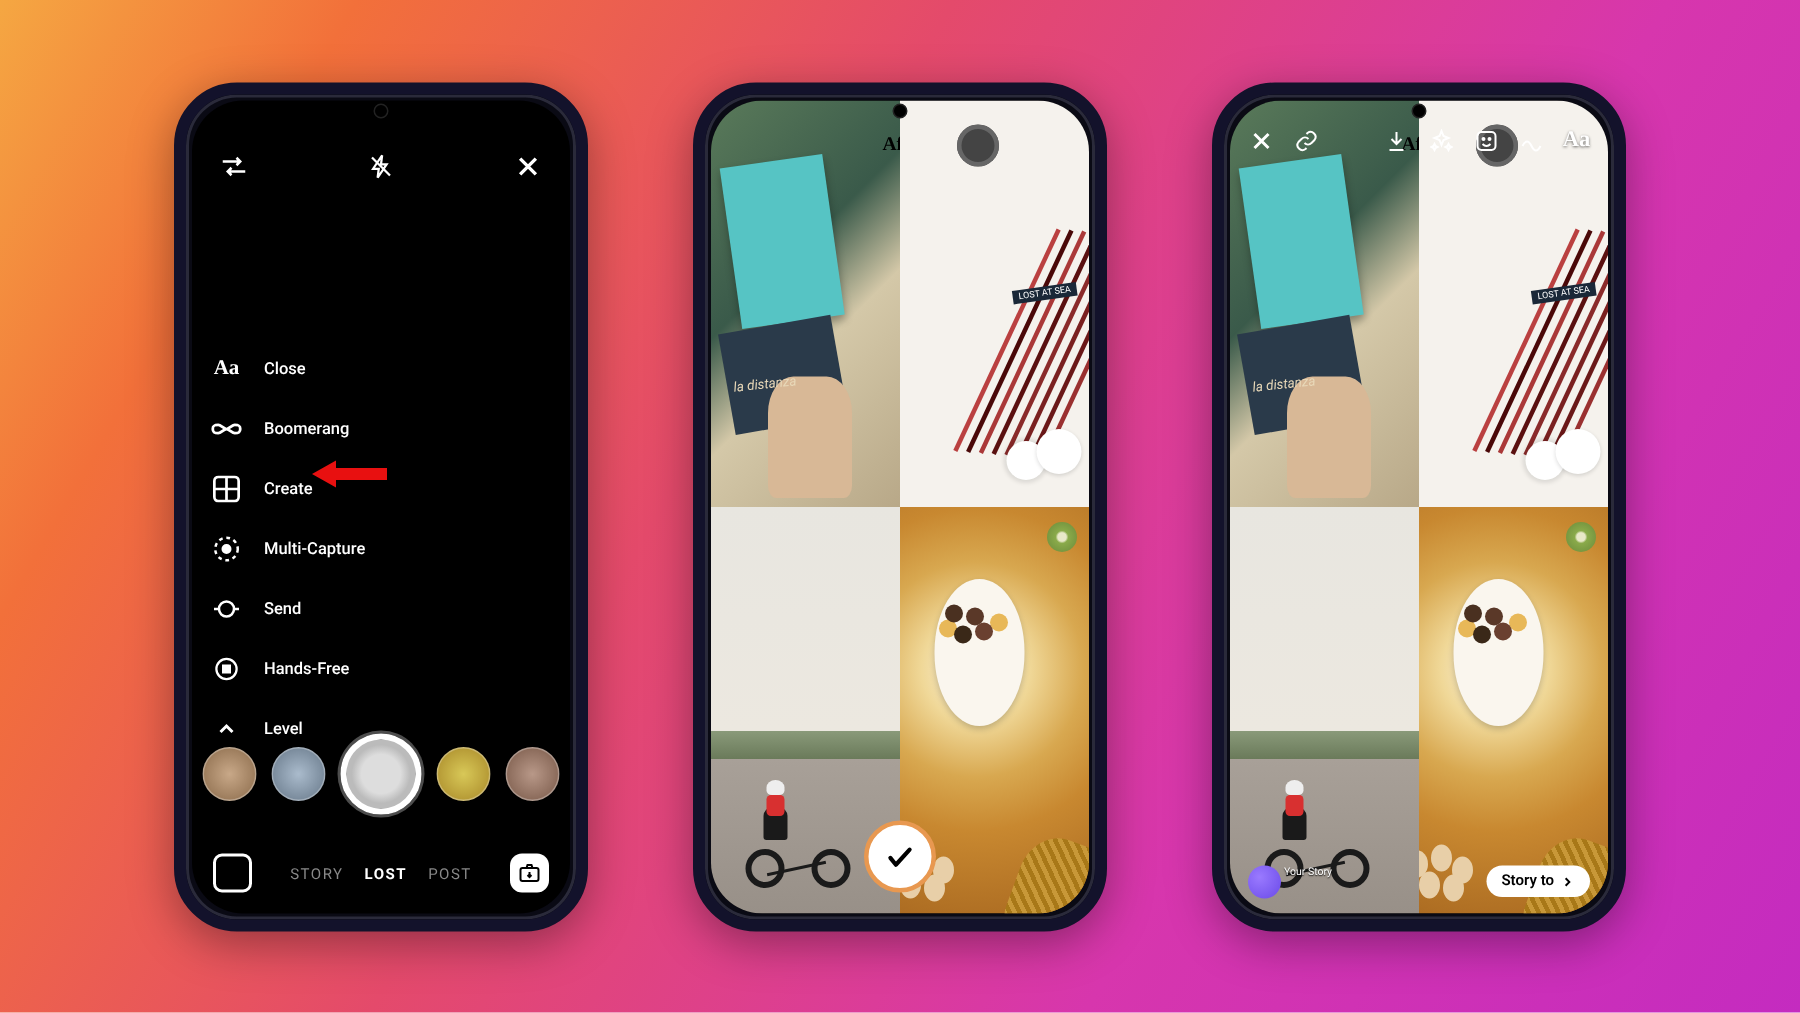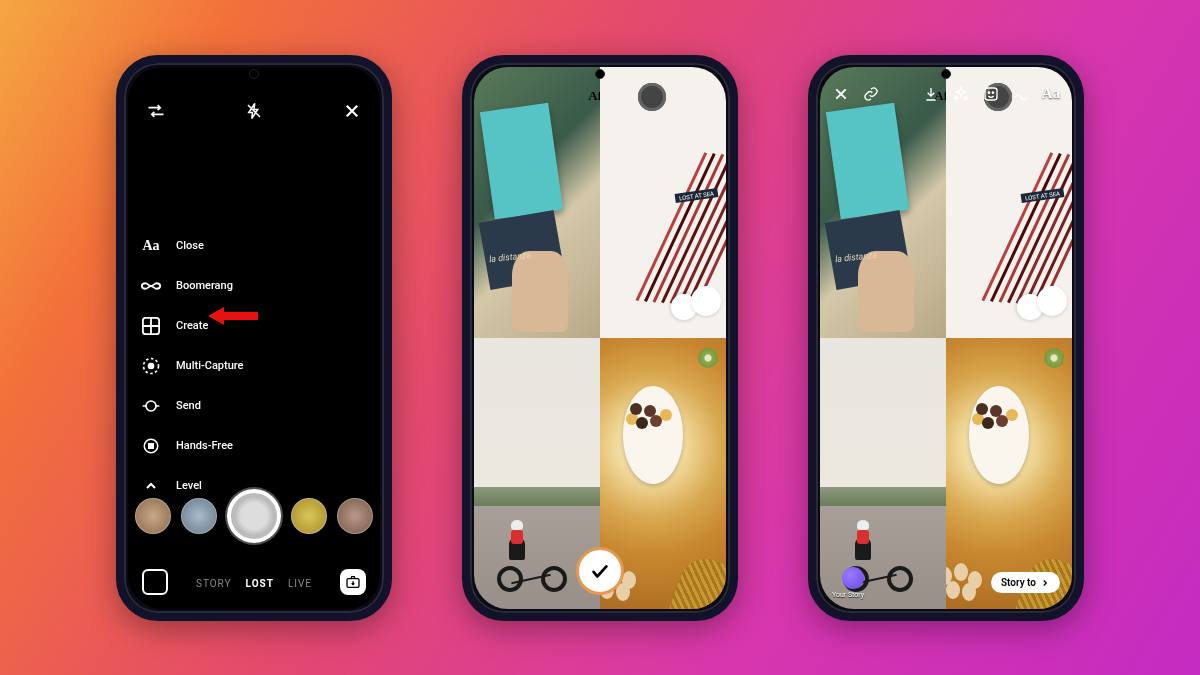--- a/index.html
+++ b/index.html
@@ -69,21 +69,21 @@
   .c4 .eggs{position:absolute;bottom:2%;left:-8%;width:60px;height:40px;}
   .c4 .egg{position:absolute;width:14px;height:18px;background:#e8cfa8;border-radius:50%;}
   .c4 .kiwi{position:absolute;top:4%;right:6%;width:20px;height:20px;border-radius:50%;background:radial-gradient(circle,#e8e8c8 20%,#8aaa4a 30%,#6a8a3a 100%);}
   
   .confirm{position:absolute;bottom:14px;left:50%;transform:translateX(-50%);width:48px;height:48px;border-radius:50%;background:#fff;border:3px solid #e89850;display:flex;align-items:center;justify-content:center;z-index:20;}
   
   .p3-toolbar{position:absolute;top:14px;left:0;right:0;display:flex;align-items:center;padding:0 8px;gap:4px;z-index:20;}
   .p3-toolbar .tb{width:26px;height:26px;display:flex;align-items:center;justify-content:center;color:#fff;font-size:14px;text-shadow:0 1px 2px rgba(0,0,0,.6);}
   .p3-toolbar .sp{flex:1;}
   .p3-bottom{position:absolute;bottom:10px;left:0;right:0;display:flex;align-items:center;justify-content:space-between;padding:0 12px;z-index:20;}
-  .your-story{display:flex;flex-direction:column;align-items:flex-end;gap:2px;}
+  .your-story{display:flex;flex-direction:row;align-items:flex-start;gap:2px;}
   .your-story .dot{width:22px;height:22px;border-radius:50%;background:radial-gradient(circle at 35% 35%,#9a7aff,#6a4ae8);}
   .your-story .lbl{font-size:7px;color:#fff;text-shadow:0 1px 1px #000;}
   .sendto{background:#fff;border-radius:14px;padding:5px 10px;font-size:10px;font-weight:600;display:flex;align-items:center;gap:4px;}
 </style>
 </head>
 <body>
 
 <div class="phone">
   <div class="notch"></div>
   <div class="screen">
@@ -174,21 +174,21 @@
       <div class="flt" style="background:radial-gradient(circle,#c8a888,#8a6a4a)"></div>
       <div class="flt" style="background:radial-gradient(circle,#aabbcc,#667788)"></div>
       <div class="shutter"></div>
       <div class="flt" style="background:radial-gradient(circle,#d8c858,#a88828)"></div>
       <div class="flt" style="background:radial-gradient(circle,#b89888,#785848)"></div>
     </div>
 
     <div class="tabs-row">
       <span>STORY</span>
       <span class="active">LOST</span>
-      <span>LIVE</span>
+      <span>POST</span>
     </div>
     <div class="gallery-thumb"></div>
     <div class="switch-cam">
       <svg width="16" height="16" viewBox="0 0 24 24" fill="none" stroke="#000" stroke-width="2">
           <rect x="3" y="7" width="18" height="13" rx="2"></rect>
           <path d="M9 7l1-3h4l1 3"></path>
           <path d="M12 11v5m-2-2l2 2 2-2"></path>
         </svg>
     </div>
   </div>

